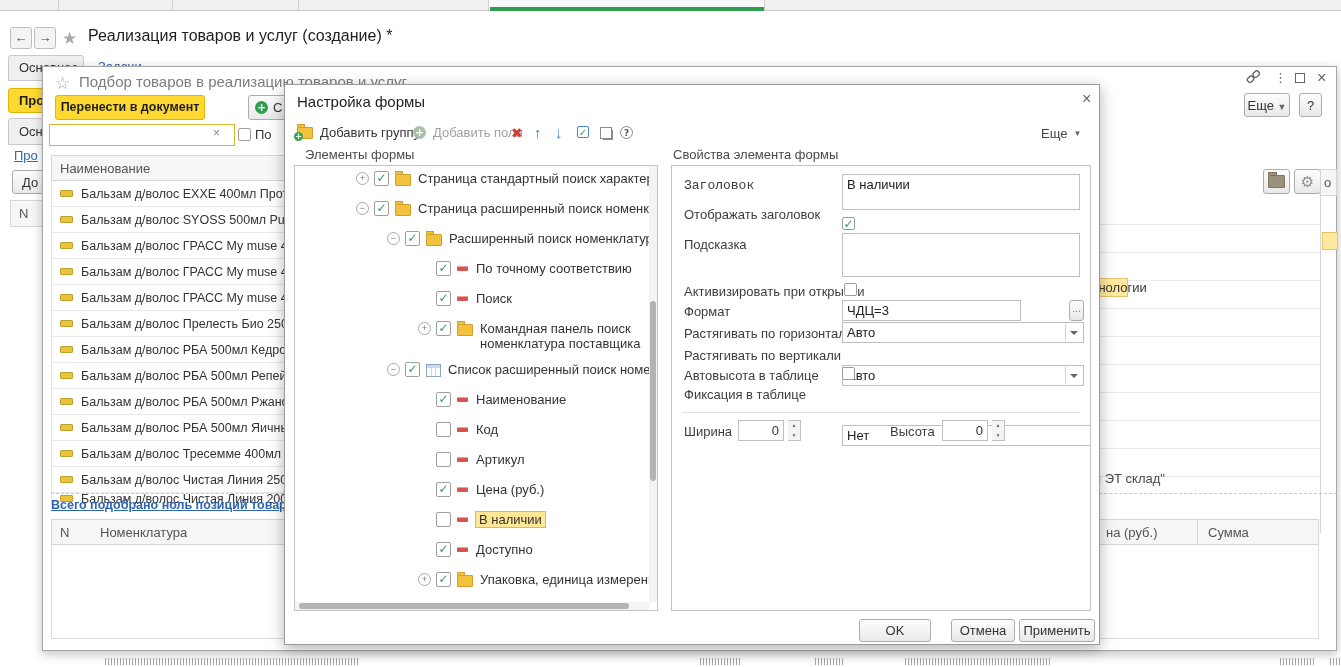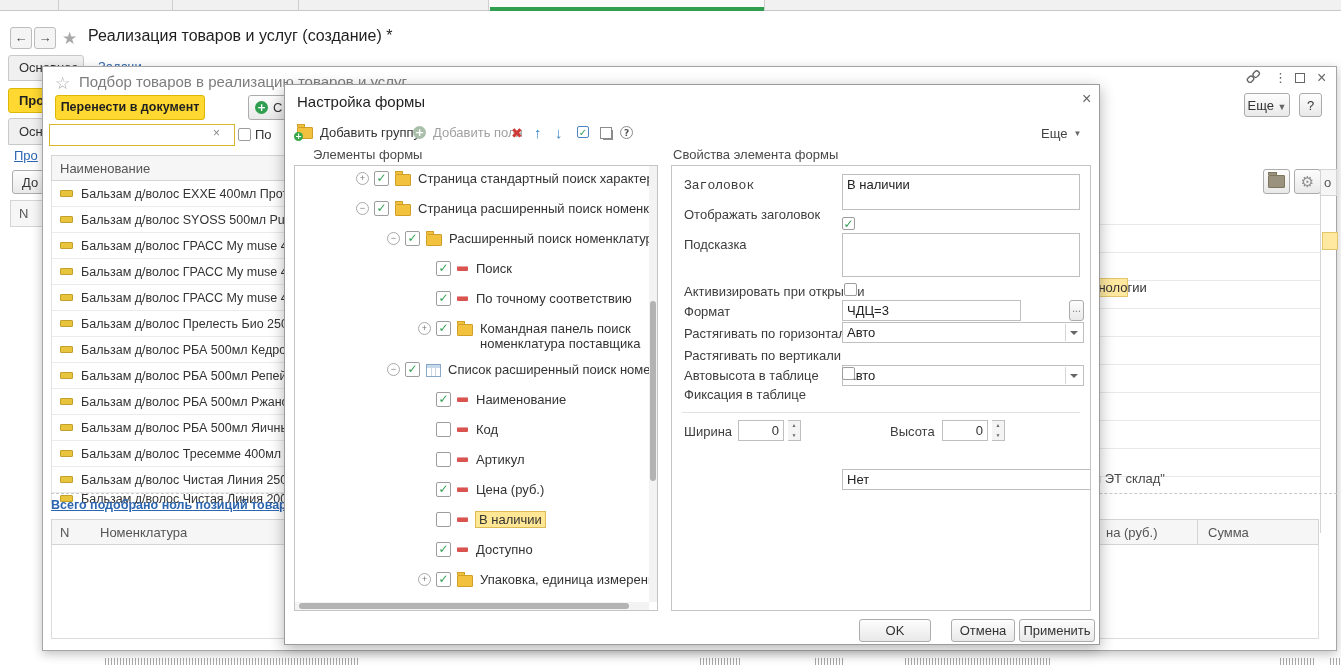--- a/index.html
+++ b/index.html
@@ -324,21 +324,21 @@
     <span class="abs ic bluearrow" style="left:270px;top:40px;">↓</span>
     <span class="abs ic checkdoc" style="left:292px;top:41px;"></span>
     <span class="abs ic copy" style="left:315px;top:43px;"></span>
     <span class="abs ic helpc" style="left:335px;top:41px;"></span>
     <div class="abs" style="left:756px;top:41px;display:flex;align-items:center;gap:6px;color:#444;">
       <span>Еще</span>
       <span style="font-size:8px;color:#666;">▼</span>
     </div>
 
     
-    <div class="abs seclabel" style="left:28px;top:62px;">Элементы формы</div>
+    <div class="abs seclabel" style="left:20px;top:62px;">Элементы формы</div>
     <div class="abs seclabel" style="left:388px;top:62px;">Свойства элемента формы</div>
 
     
     <div class="abs panel" style="left:9px;top:80px;width:364px;height:446px;">
       <div class="trow lvl1">
           <span class="exp plus"></span>
           <span class="chk on"></span>
           <span class="ic folder"></span>
           <span class="tl">Страница стандартный поиск характеристики</span>
         </div>
@@ -351,27 +351,27 @@
       <div class="trow lvl2">
           <span class="exp minus"></span>
           <span class="chk on"></span>
           <span class="ic folder"></span>
           <span class="tl">Расширенный поиск номенклатура</span>
         </div>
       <div class="trow lvl3">
           <span class="exp none"></span>
           <span class="chk on"></span>
           <span class="ic field"></span>
+          <span class="tl">По точному соответствию</span>
+        </div>
+      <div class="trow lvl3">
+          <span class="exp none"></span>
+          <span class="chk on"></span>
+          <span class="ic field"></span>
           <span class="tl">Поиск</span>
-        </div>
-      <div class="trow lvl3">
-          <span class="exp none"></span>
-          <span class="chk on"></span>
-          <span class="ic field"></span>
-          <span class="tl">По точному соответствию</span>
         </div>
       <div class="trow lvl3" style="min-height:36px;">
           <span class="exp plus"></span>
           <span class="chk on"></span>
           <span class="ic folder"></span>
           <span class="tl wrap">Командная панель поиск номенклатура поставщика</span>
         </div>
       <div class="trow lvl2">
           <span class="exp minus"></span>
           <span class="chk on"></span>
@@ -457,21 +457,21 @@
       <div class="abs plabel" style="left:12px;top:160px;">Растягивать по горизонтали</div>
       <div class="abs pselect" style="left:170px;top:156px;width:242px;height:21px;"><span>Авто</span><span class="ddarr"></span></div>
 
       <div class="abs plabel" style="left:12px;top:182px;">Растягивать по вертикали</div>
       <div class="abs pselect" style="left:170px;top:178px;width:242px;height:21px;"><span>Авто</span><span class="ddarr"></span></div>
 
       <div class="abs plabel" style="left:12px;top:202px;">Автовысота в таблице</div>
       <div class="abs pchk" style="left:170px;top:201px;"></div>
 
       <div class="abs plabel" style="left:12px;top:221px;">Фиксация в таблице</div>
-      <div class="abs pselect" style="left:170px;top:217px;width:269px;height:21px;margin-top:44px;"><span>Нет</span><span class="ddarr"></span></div>
+      <div class="abs pselect" style="left:170px;top:217px;width:269px;height:21px;"><span>Нет</span><span class="ddarr"></span></div>
 
       <div class="abs" style="left:10px;top:246px;width:398px;height:1px;background:#e2e2e2;"></div>
 
       <div class="abs plabel" style="left:12px;top:258px;">Ширина</div>
       <div class="abs numf" style="left:66px;top:254px;width:46px;height:21px;"><span>0</span></div>
       <div class="abs spin" style="left:116px;top:254px;height:21px;">
           <span>▲</span>
           <span>▼</span>
         </div>
 

